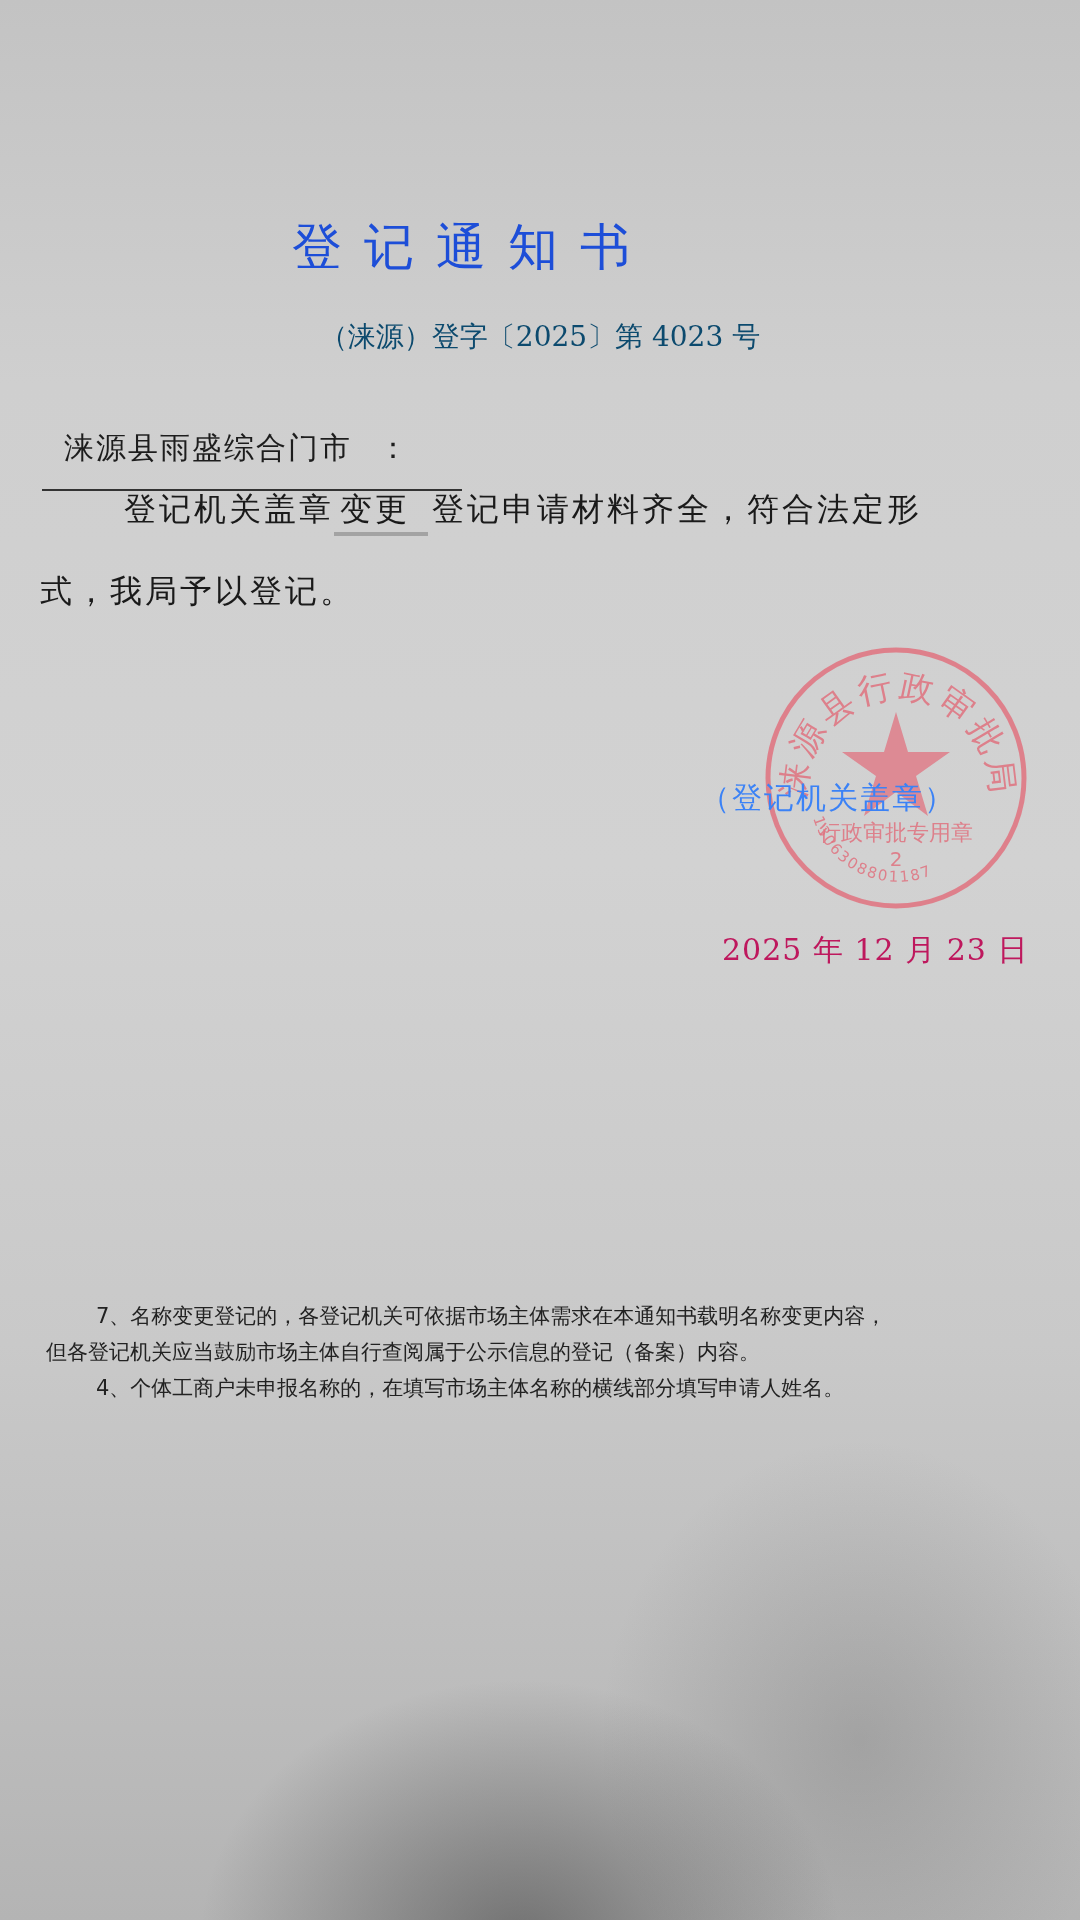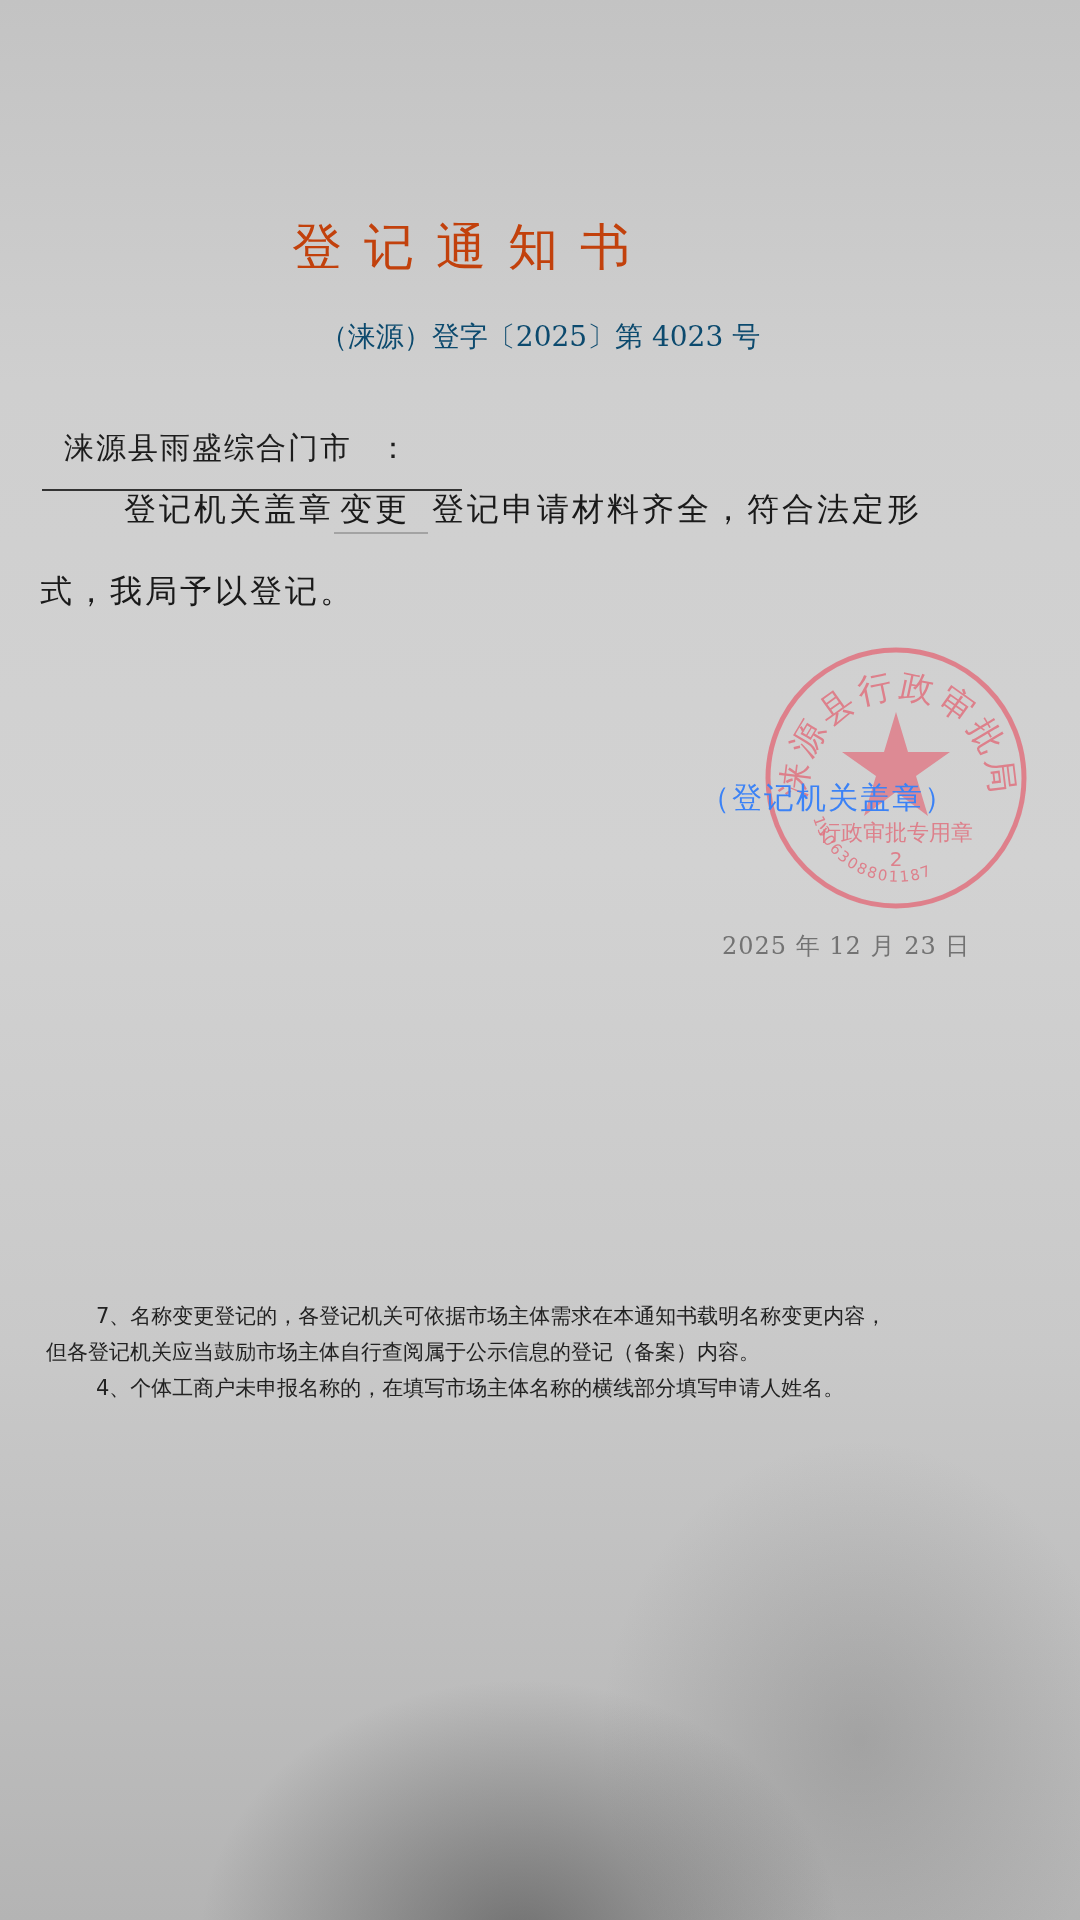--- a/index.html
+++ b/index.html
@@ -9,47 +9,47 @@
       color: #1d1d1d;
       background:
         radial-gradient(ellipse 320px 260px at 520px 1940px, rgba(60,60,60,0.55), rgba(60,60,60,0) 100%),
         radial-gradient(ellipse 260px 300px at 860px 1740px, rgba(90,90,90,0.25), rgba(90,90,90,0) 100%),
         linear-gradient(180deg, #c3c3c3 0%, #cfcfcf 20%, #d2d2d2 45%, #c9c9c9 70%, #b4b4b4 100%);
     }
     .bleed { position: absolute; color: rgba(120,120,120,0.10); font-family: "DejaVu Sans", sans-serif; }
     .title {
       position: absolute; top: 214px; left: 0; width: 944px; text-align: center;
       font-family: "DejaVu Sans", sans-serif; font-size: 50px; letter-spacing: 22px; font-weight: 500;
-      color: #c2410c;
+      color: #1d4ed8;
     }
     .docno {
       position: absolute; top: 318px; left: 0; width: 1080px; text-align: center;
       font-size: 28px; color: #0c4a6e;
     }
     .addressee {
       position: absolute; top: 428px; left: 42px; width: 420px;
       font-family: "DejaVu Sans", sans-serif; font-size: 30px; letter-spacing: 2px;
       border-bottom: 2px solid #333; padding: 0 0 20px 22px; box-sizing: border-box;
     }
     .addressee .colon { margin-left: 26px; }
     .body-line {
       position: absolute; font-family: "DejaVu Sans", sans-serif; font-size: 32px; letter-spacing: 3px; color: #1a1a1a;
     }
     .line1 { top: 488px; left: 124px; }
     .line2 { top: 570px; left: 40px; }
     .fill {
-      display: inline-block; border-bottom: 2px solid #a3a3a3; padding: 0 18px 0 6px; margin-right: 4px;
+      display: inline-block; border-bottom: 4px solid #a3a3a3; padding: 0 18px 0 6px; margin-right: 4px;
     }
     .seal-label {
       position: absolute; top: 778px; left: 700px;
       font-family: "DejaVu Sans", sans-serif; font-size: 30px; color: #3b82f6; letter-spacing: 2px; z-index: 3;
     }
     .seal { position: absolute; left: 758px; top: 640px; width: 276px; height: 276px; z-index: 2; }
     .date {
-      position: absolute; top: 930px; left: 722px; font-size: 24px; color: #737373; letter-spacing: 1px;
+      position: absolute; top: 930px; left: 722px; font-size: 30px; color: #be185d; letter-spacing: 1px;
     }
     .notes {
       position: absolute; top: 1298px; left: 46px; width: 1000px;
       font-family: "DejaVu Sans", sans-serif; font-size: 21px; color: #222; line-height: 36px;
     }
     .notes .note { white-space: nowrap; }
     .notes .indent { padding-left: 50px; }
   </style>
 </head>
 <body>

